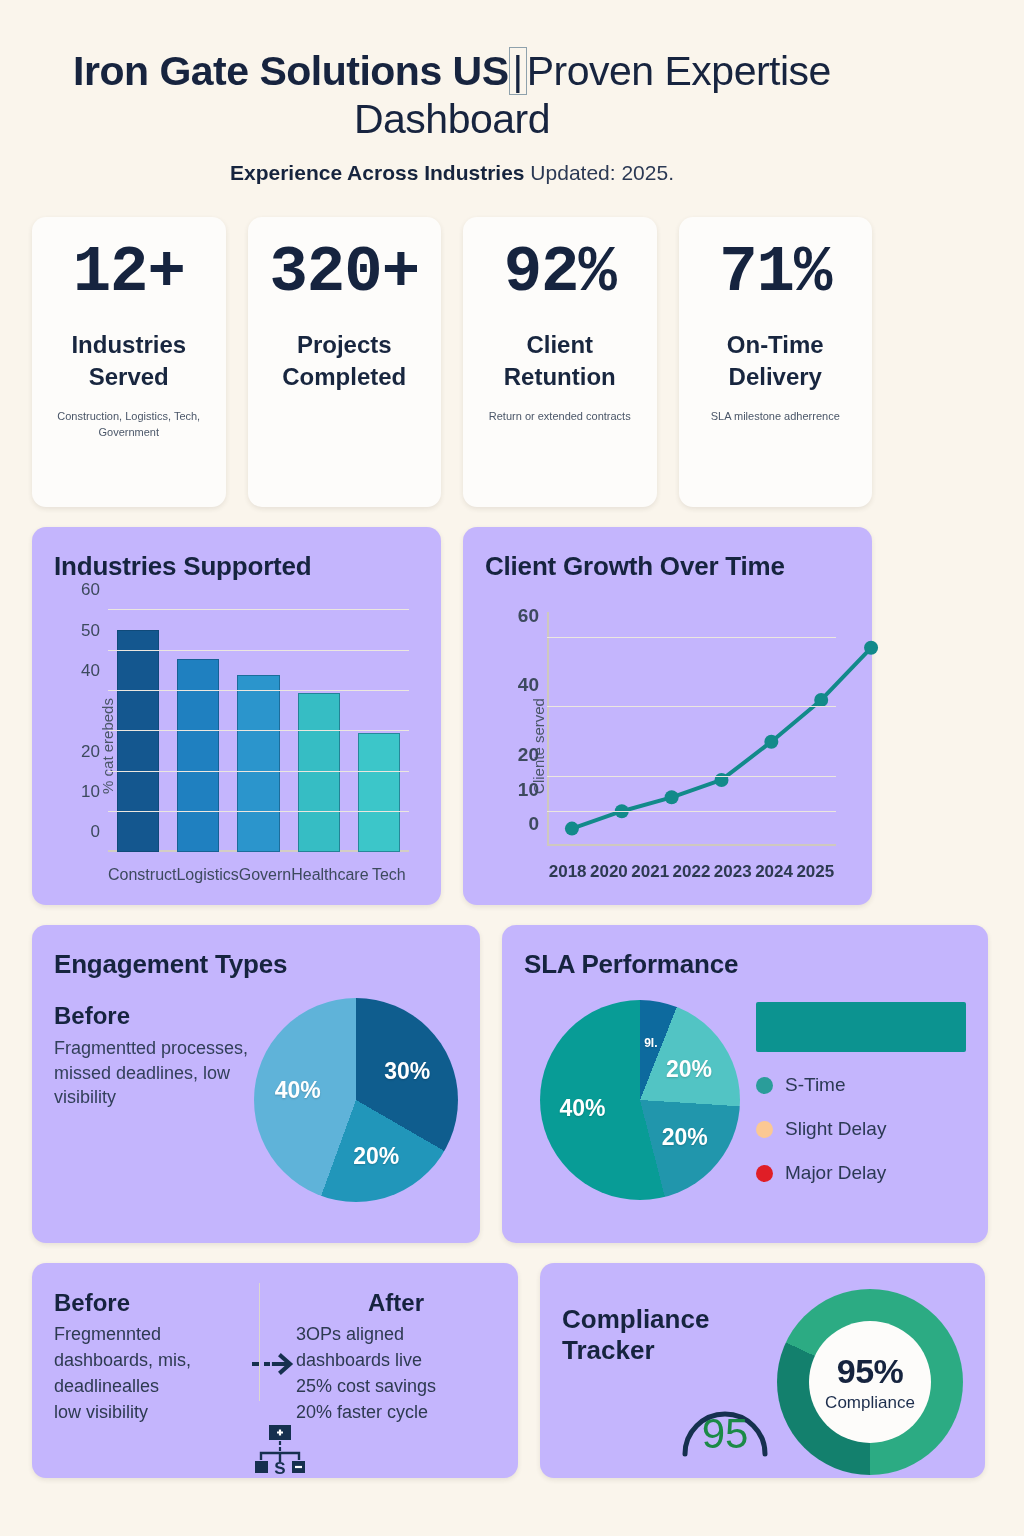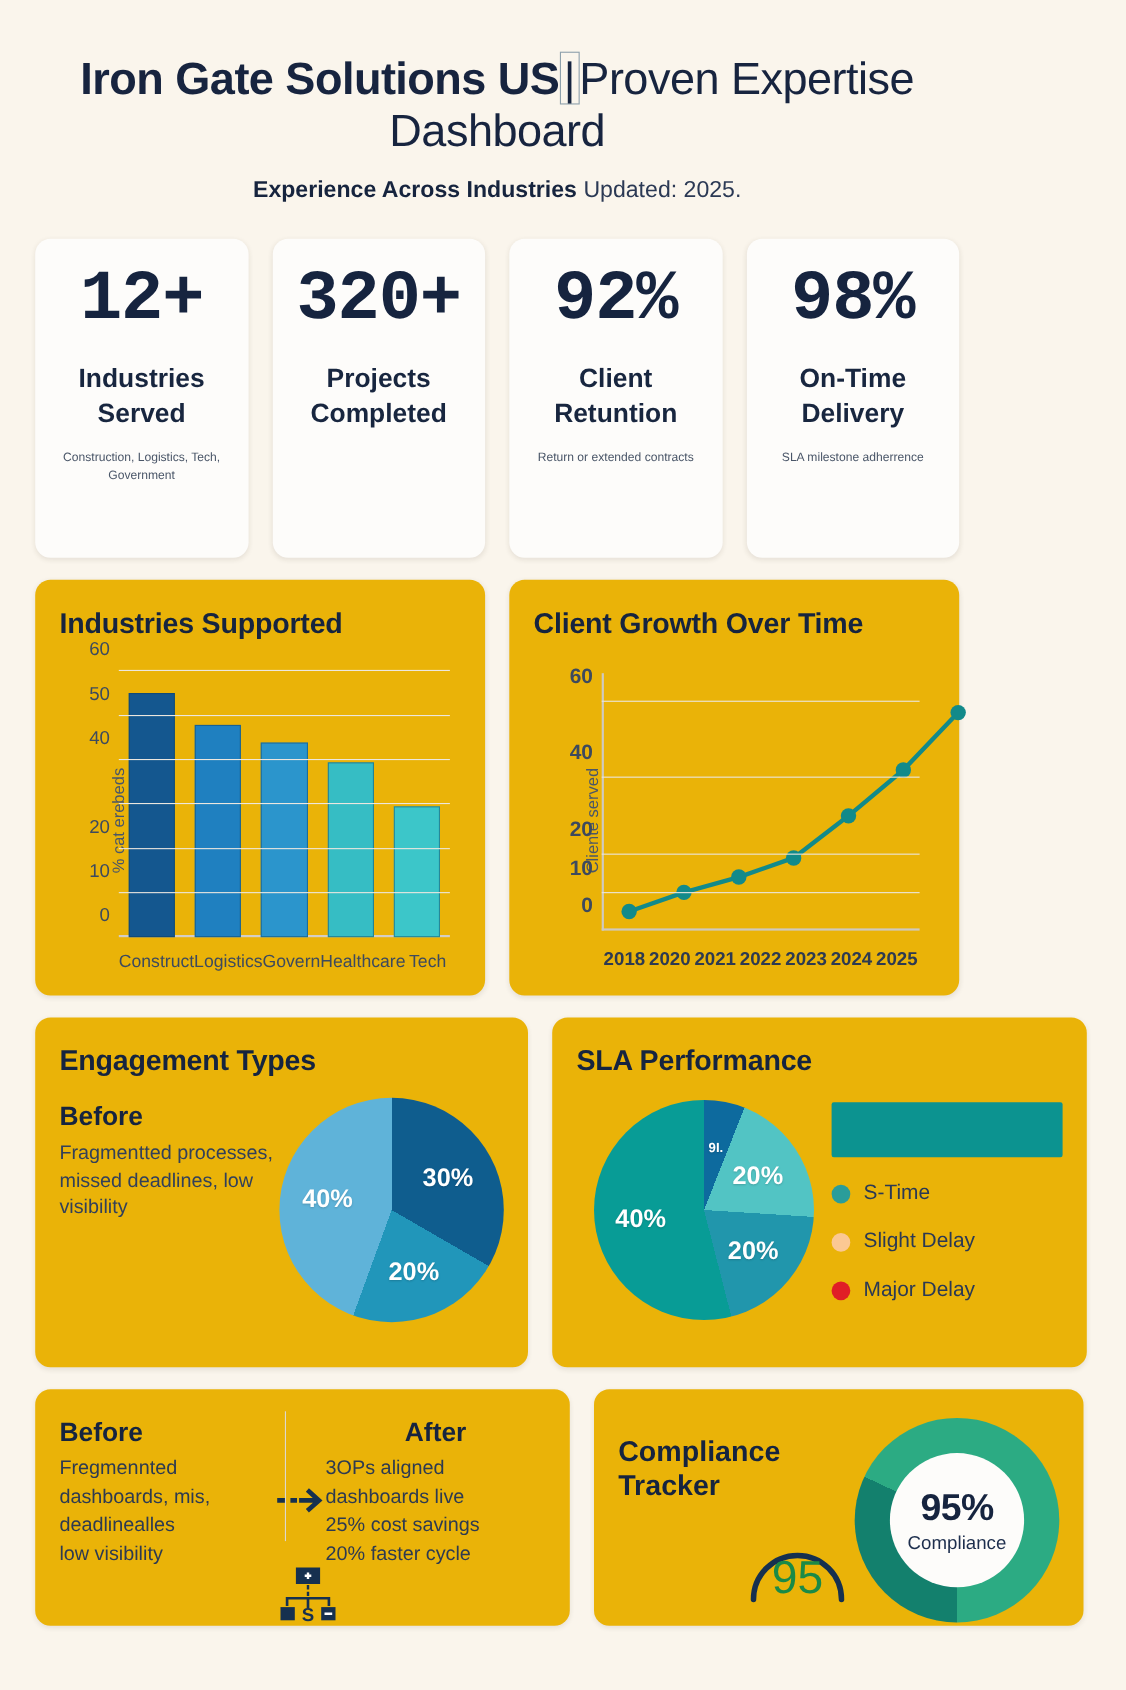--- a/index.html
+++ b/index.html
@@ -41,21 +41,21 @@
     line-height: 1.33; color: #18263f;
   }
   .kpi-sub {
     margin-top: 16px; font-size: 11px; line-height: 1.45;
     color: #4a5668; padding: 0 6px;
   }
 
   
   .panel-row { display: flex; gap: 22px; margin-top: 20px; }
   .panel {
-    flex: 1; background: #eab308; border-radius: 14px;
+    flex: 1; background: #c4b5fd; border-radius: 14px;
     box-shadow: 0 2px 5px rgba(60,50,30,0.10);
     padding: 24px 22px;
     position: relative;
   }
   .panel-title {
     font-size: 26px; font-weight: 600; color: #16243f;
     letter-spacing: -0.2px; line-height: 1.2;
   }
   .row-charts .panel { height: 378px; }
   .row-pies .panel { height: 318px; }
@@ -169,21 +169,21 @@
     <div class="kpi-card">
       <div class="kpi-value">320+</div>
       <div class="kpi-label">Projects Completed</div>
     </div>
     <div class="kpi-card">
       <div class="kpi-value">92%</div>
       <div class="kpi-label">Client Retuntion</div>
       <div class="kpi-sub">Return or extended contracts</div>
     </div>
     <div class="kpi-card">
-      <div class="kpi-value">98%</div>
+      <div class="kpi-value">71%</div>
       <div class="kpi-label">On-Time Delivery</div>
       <div class="kpi-sub">SLA milestone adherrence</div>
     </div>
   </div>
 
   <div class="panel-row row-charts">
 
     <div class="panel">
       <div class="panel-title">Industries Supported</div>
       <div class="barchart">

